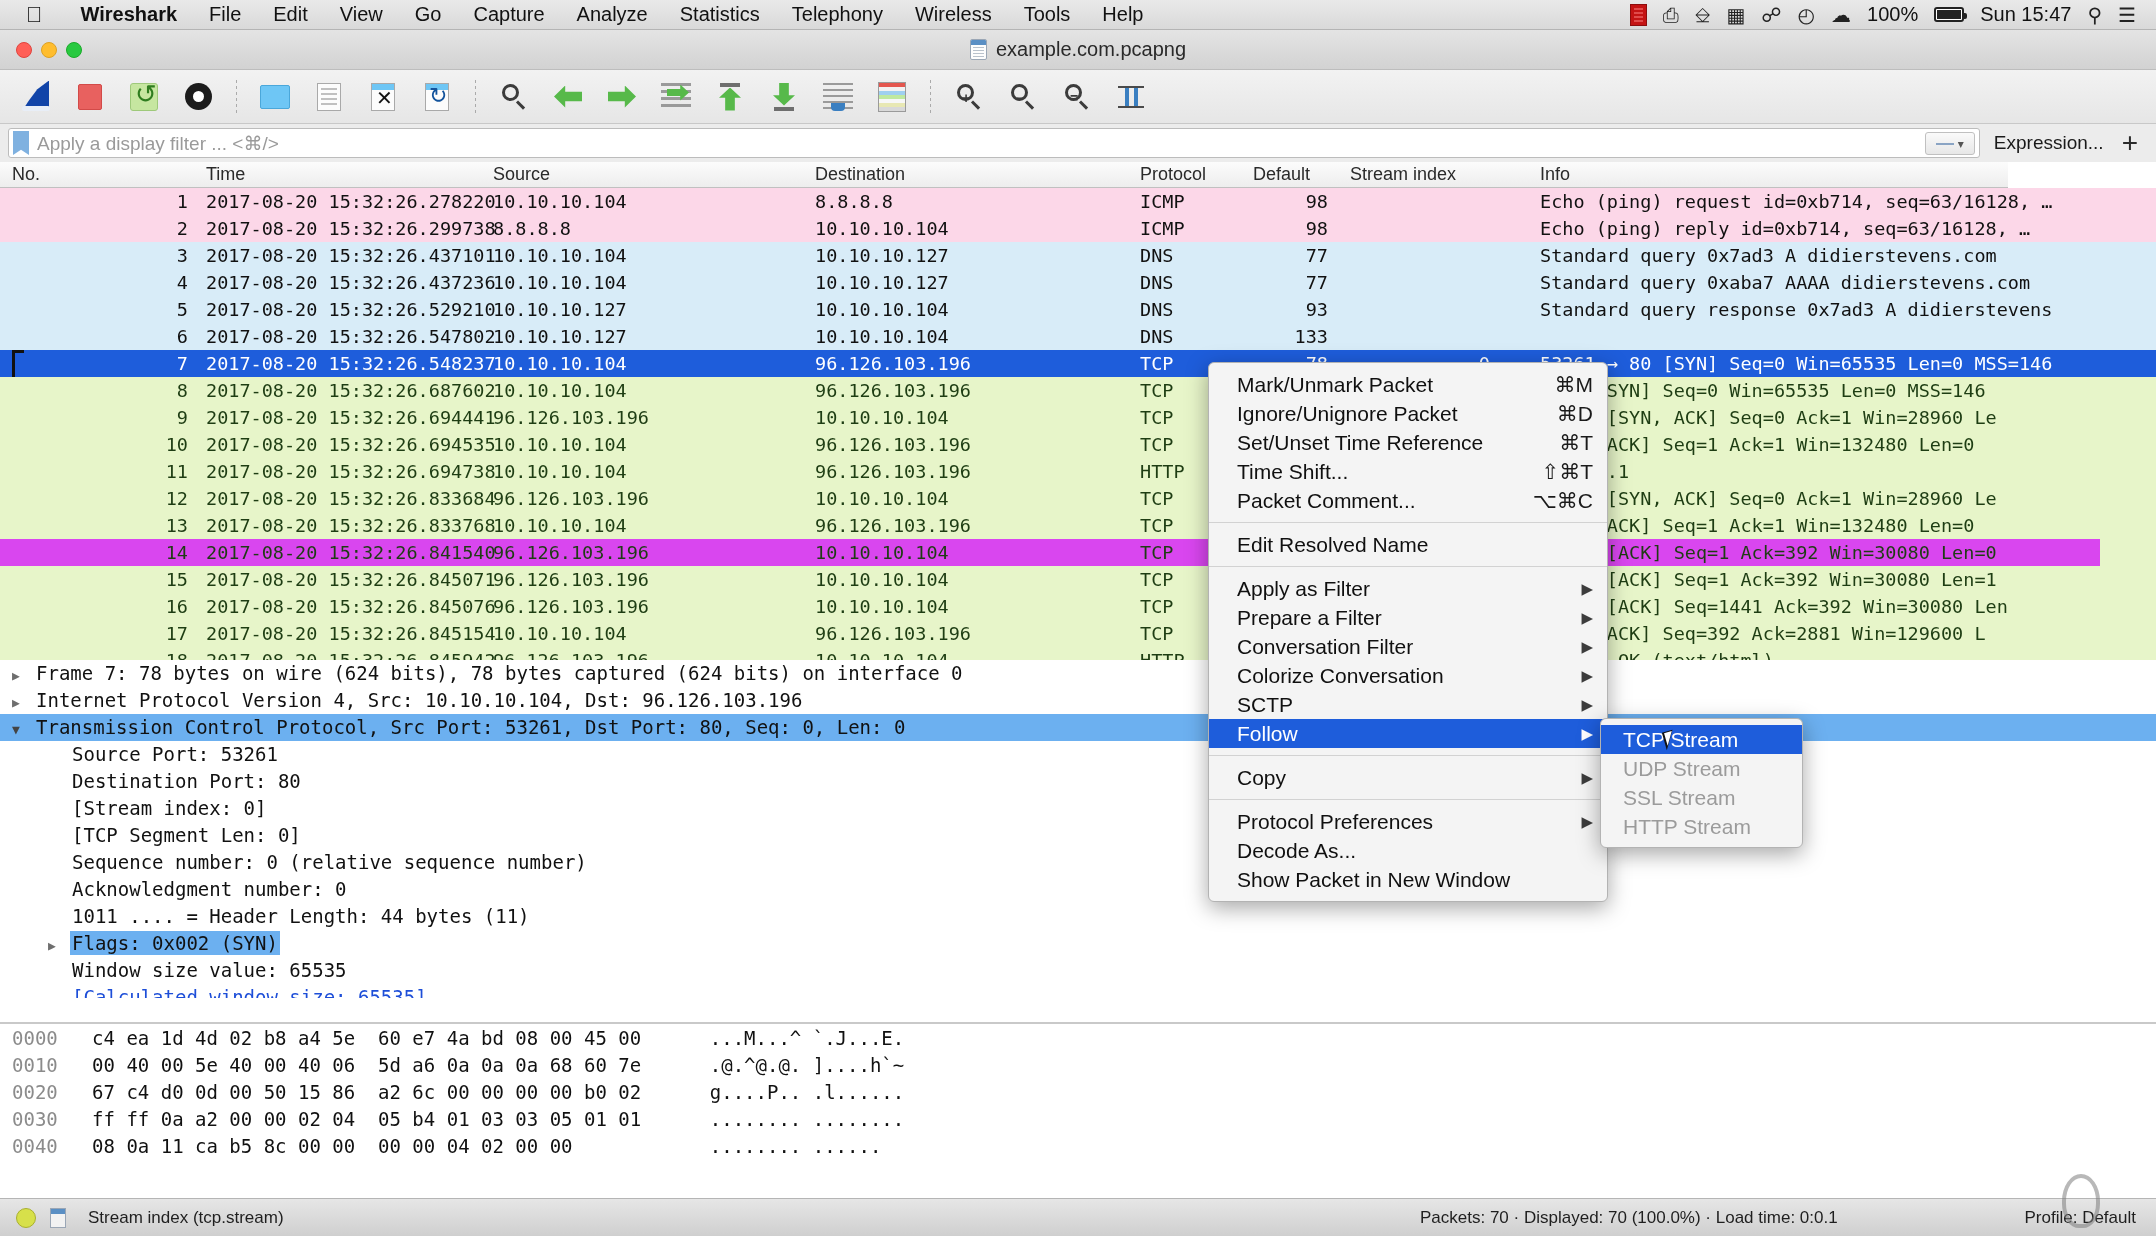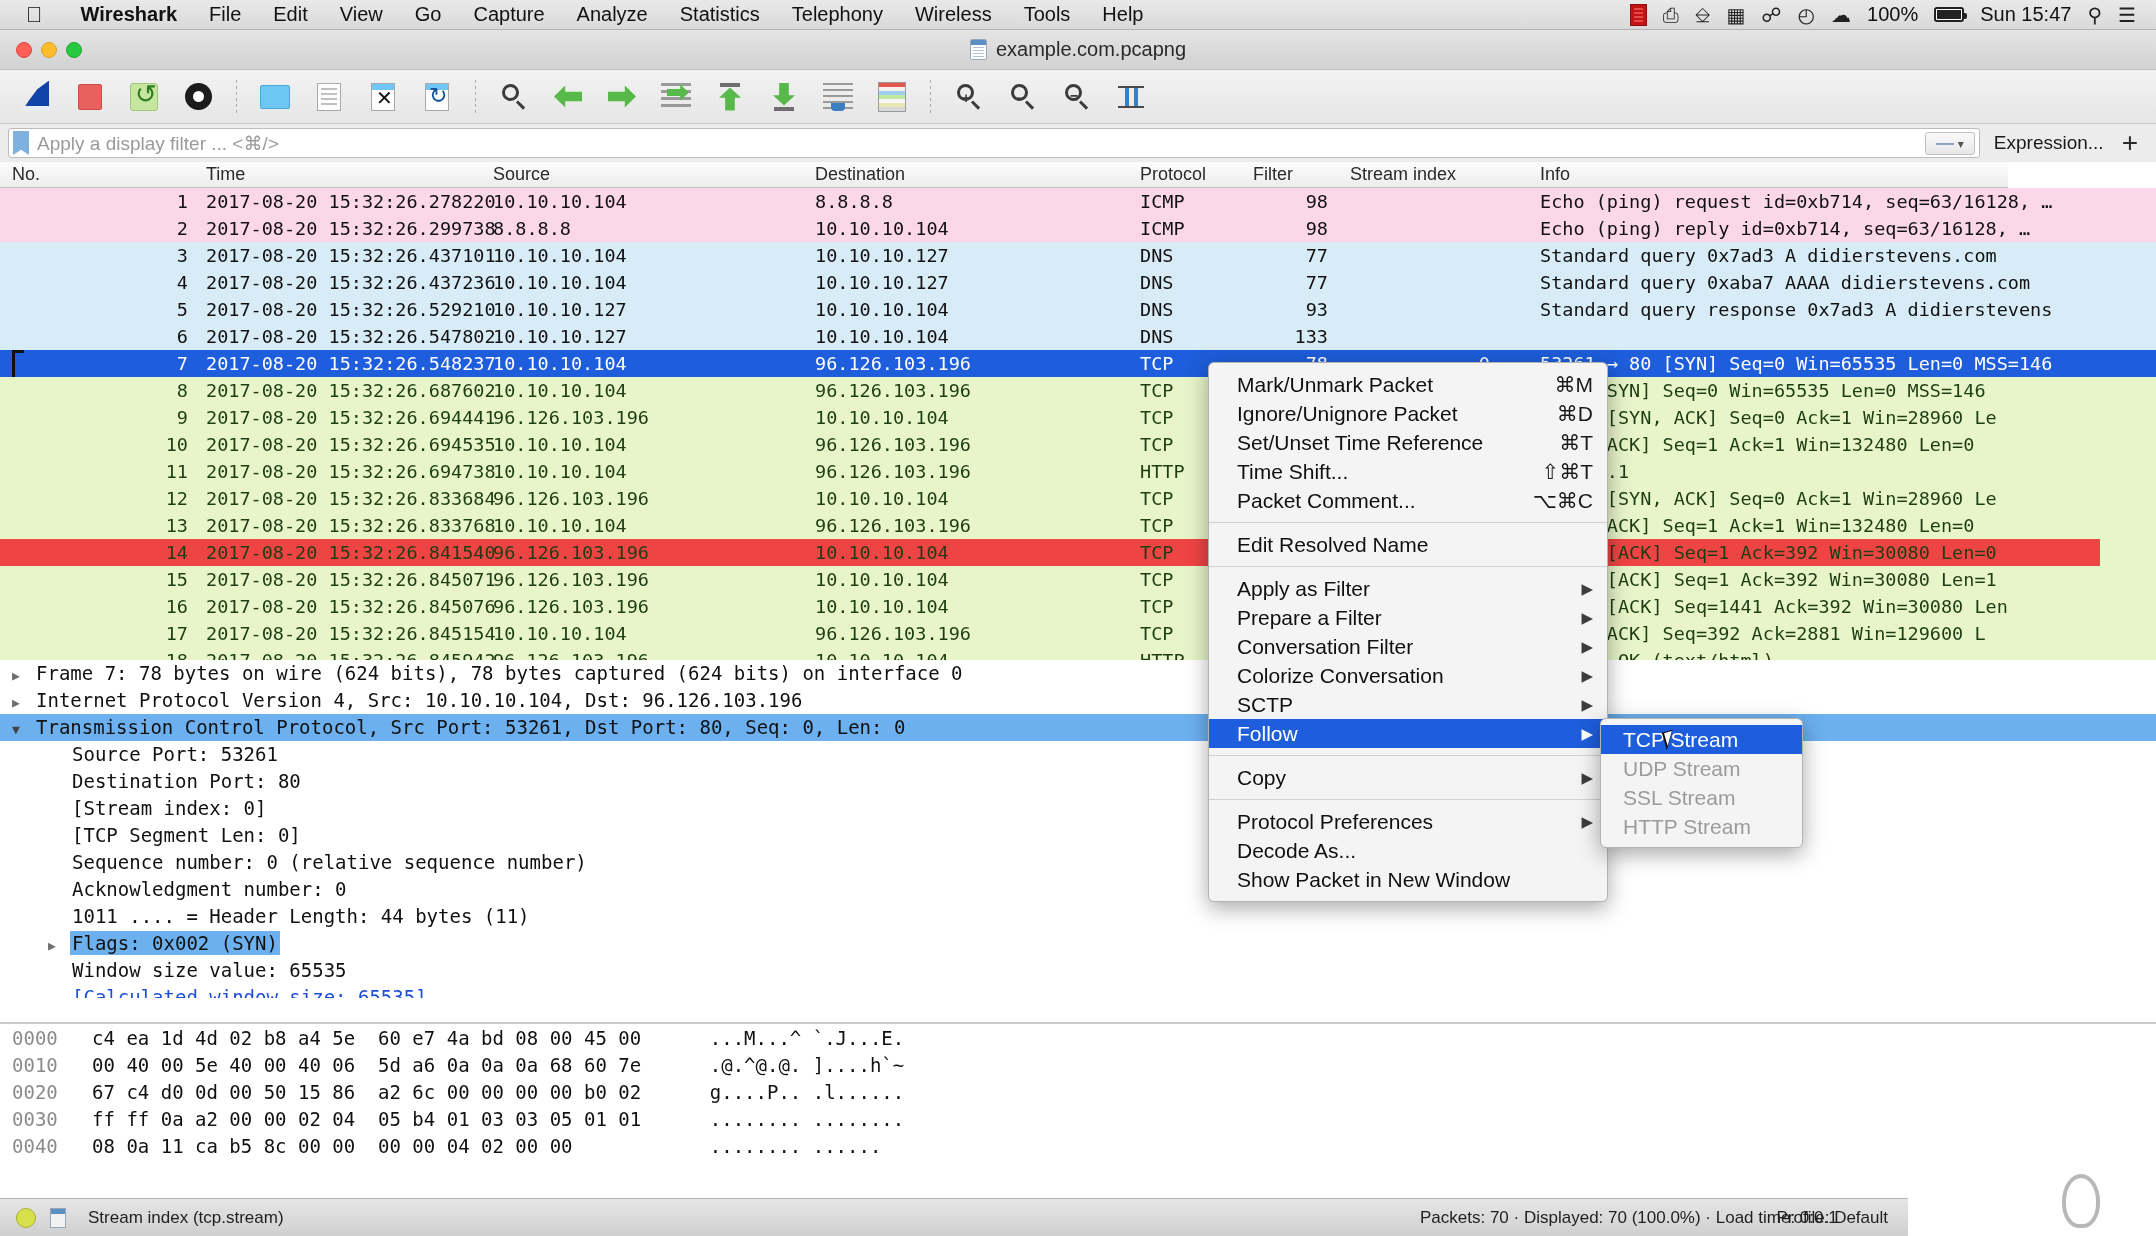--- a/index.html
+++ b/index.html
@@ -191,21 +191,21 @@
   }
   .hrow { height: 27px; line-height: 27px; white-space: pre; }
   .hoff { color: #8b8b8b; padding-left: 12px; }
   .hbytes { color: #111; }
   .hascii { color: #111; }
   .hexrule { position:absolute; top: 1022px; left:0; width: 2156px; height: 2px; background:#c9c9c9; }
   .hexleftbar { position:absolute; top:1025px; left:0; width: 8px; height: 150px; background:#dcdcdc;}
 
   
   .statusbar {
-    position: absolute; bottom: 0; left: 0; width: 1908px; height: 38px;
+    position: absolute; bottom: 0; left: 0; width: 2156px; height: 38px;
     background: linear-gradient(to bottom,#e6e6e6,#cfcfcf);
     border-top: 1px solid #b5b5b5;
     display: flex; align-items: center; font-size: 17px; color: #1f1f1f;
   }
   .sb-bulb { width: 20px; height: 20px; border-radius: 50%; background: #d7e04a; border:1px solid #a9b02f; margin-left: 16px;}
   .sb-doc { width: 16px; height: 20px; background:#f2f2f2; border:1px solid #9aa6b5; margin-left: 14px; position:relative;}
   .sb-doc::before{content:"";position:absolute;left:0;right:0;top:0;height:5px;background:#5a8fc4;}
   .sb-left { margin-left: 22px; }
   .sb-mid { position: absolute; left: 1420px; }
   .sb-right { position: absolute; right: 20px; }
@@ -398,21 +398,21 @@
     <span class="expr">Expression...</span>
     <span class="plus">+</span>
   </div>
 
   <div class="collist">
     <span style="left:12px">No.</span>
     <span style="left:206px">Time</span>
     <span style="left:493px">Source</span>
     <span style="left:815px">Destination</span>
     <span style="left:1140px">Protocol</span>
-    <span style="left:1253px">Filter</span>
+    <span style="left:1253px">Default</span>
     <span style="left:1350px">Stream index</span>
     <span style="left:1540px">Info</span>
   </div>
 
   <div class="packetlist" id="packetlist">
       <div class="prow" style="background: rgb(252, 215, 232); color: rgb(17, 17, 17);">
         <span class="c-no">1</span>
         <span class="c-time">2017-08-20 15:32:26.278220</span>
         <span class="c-src">10.10.10.104</span>
         <span class="c-dst">8.8.8.8</span>
@@ -534,21 +534,21 @@
       <div class="prow" style="background: rgb(231, 245, 201); color: rgb(30, 61, 19);">
         <span class="c-no">13</span>
         <span class="c-time">2017-08-20 15:32:26.833768</span>
         <span class="c-src">10.10.10.104</span>
         <span class="c-dst">96.126.103.196</span>
         <span class="c-pro">TCP</span>
         <span class="c-len"></span>
         <span class="c-sidx"></span>
         <span class="c-info">→ 80 [ACK] Seq=1 Ack=1 Win=132480 Len=0</span>
       </div>
-      <div class="prow" style="background: #ef4444; color: rgb(30, 61, 19); text-decoration: underline;">
+      <div class="prow" style="background: #d946ef; color: rgb(30, 61, 19); text-decoration: underline;">
         <span class="c-no">14</span>
         <span class="c-time">2017-08-20 15:32:26.841540</span>
         <span class="c-src">96.126.103.196</span>
         <span class="c-dst">10.10.10.104</span>
         <span class="c-pro">TCP</span>
         <span class="c-len"></span>
         <span class="c-sidx"></span>
         <span class="c-info">53261 [ACK] Seq=1 Ack=392 Win=30080 Len=0</span>
       </div>
       <div class="prow" style="background: rgb(231, 245, 201); color: rgb(30, 61, 19);">

